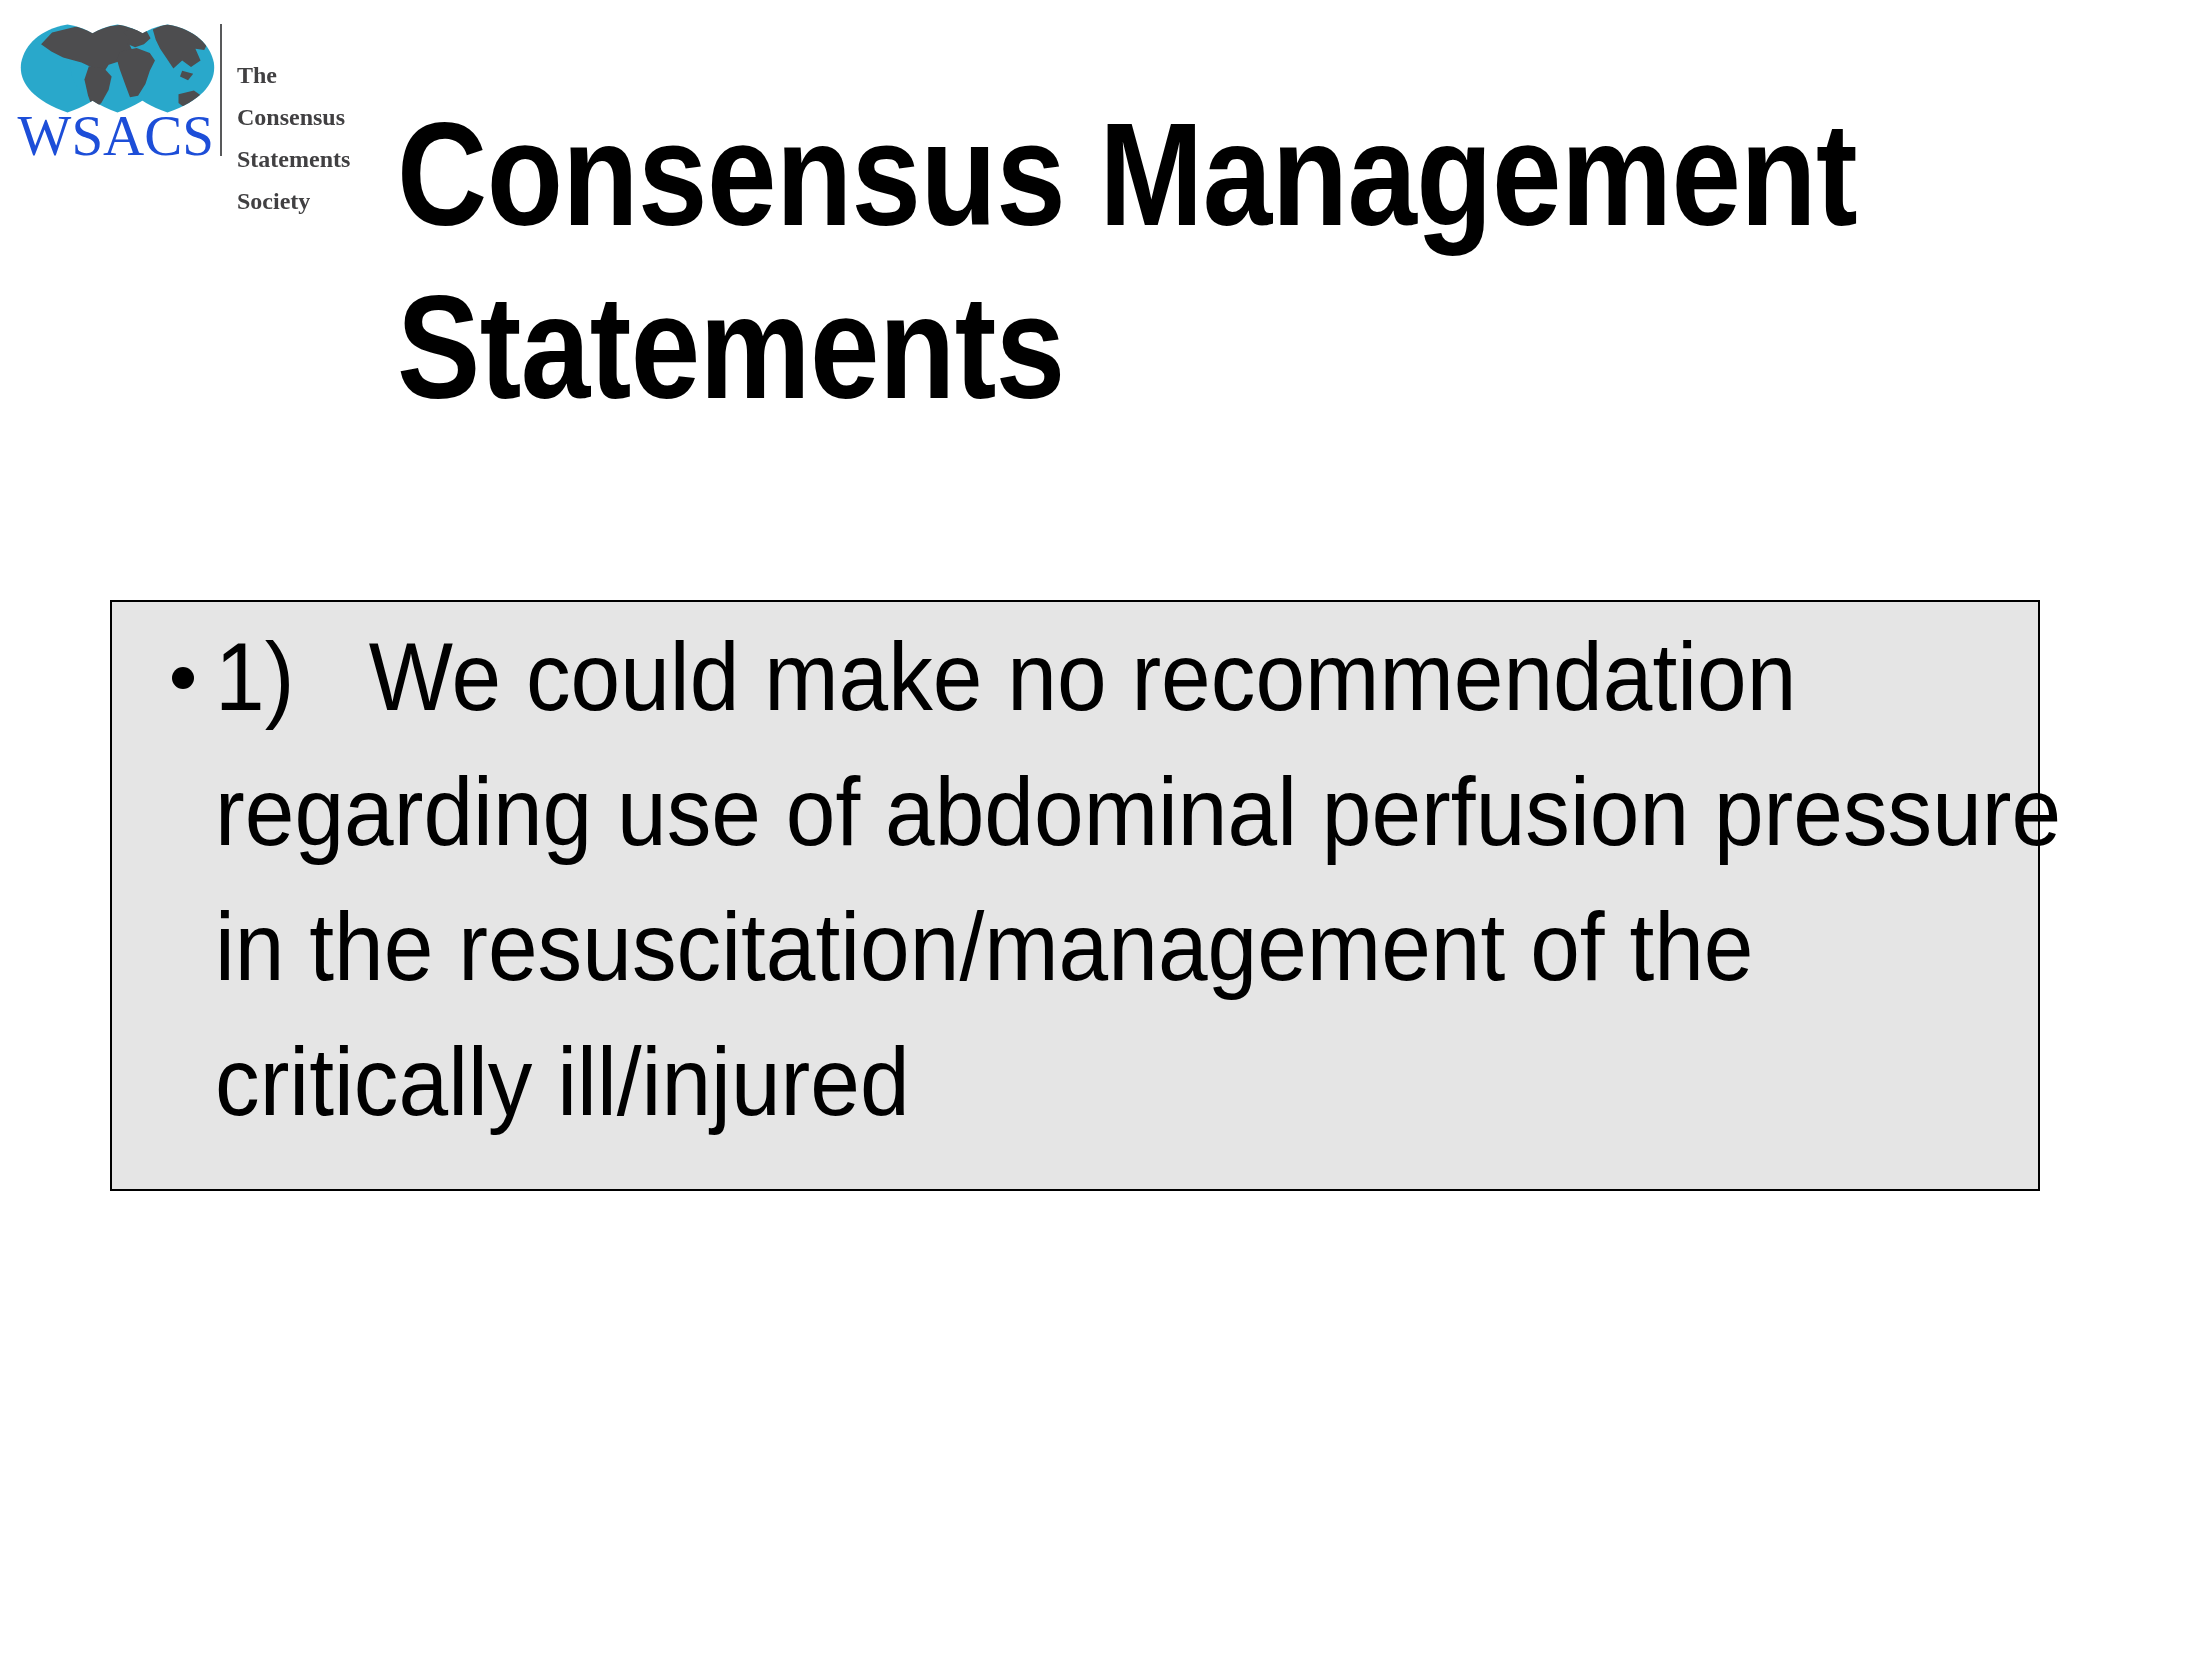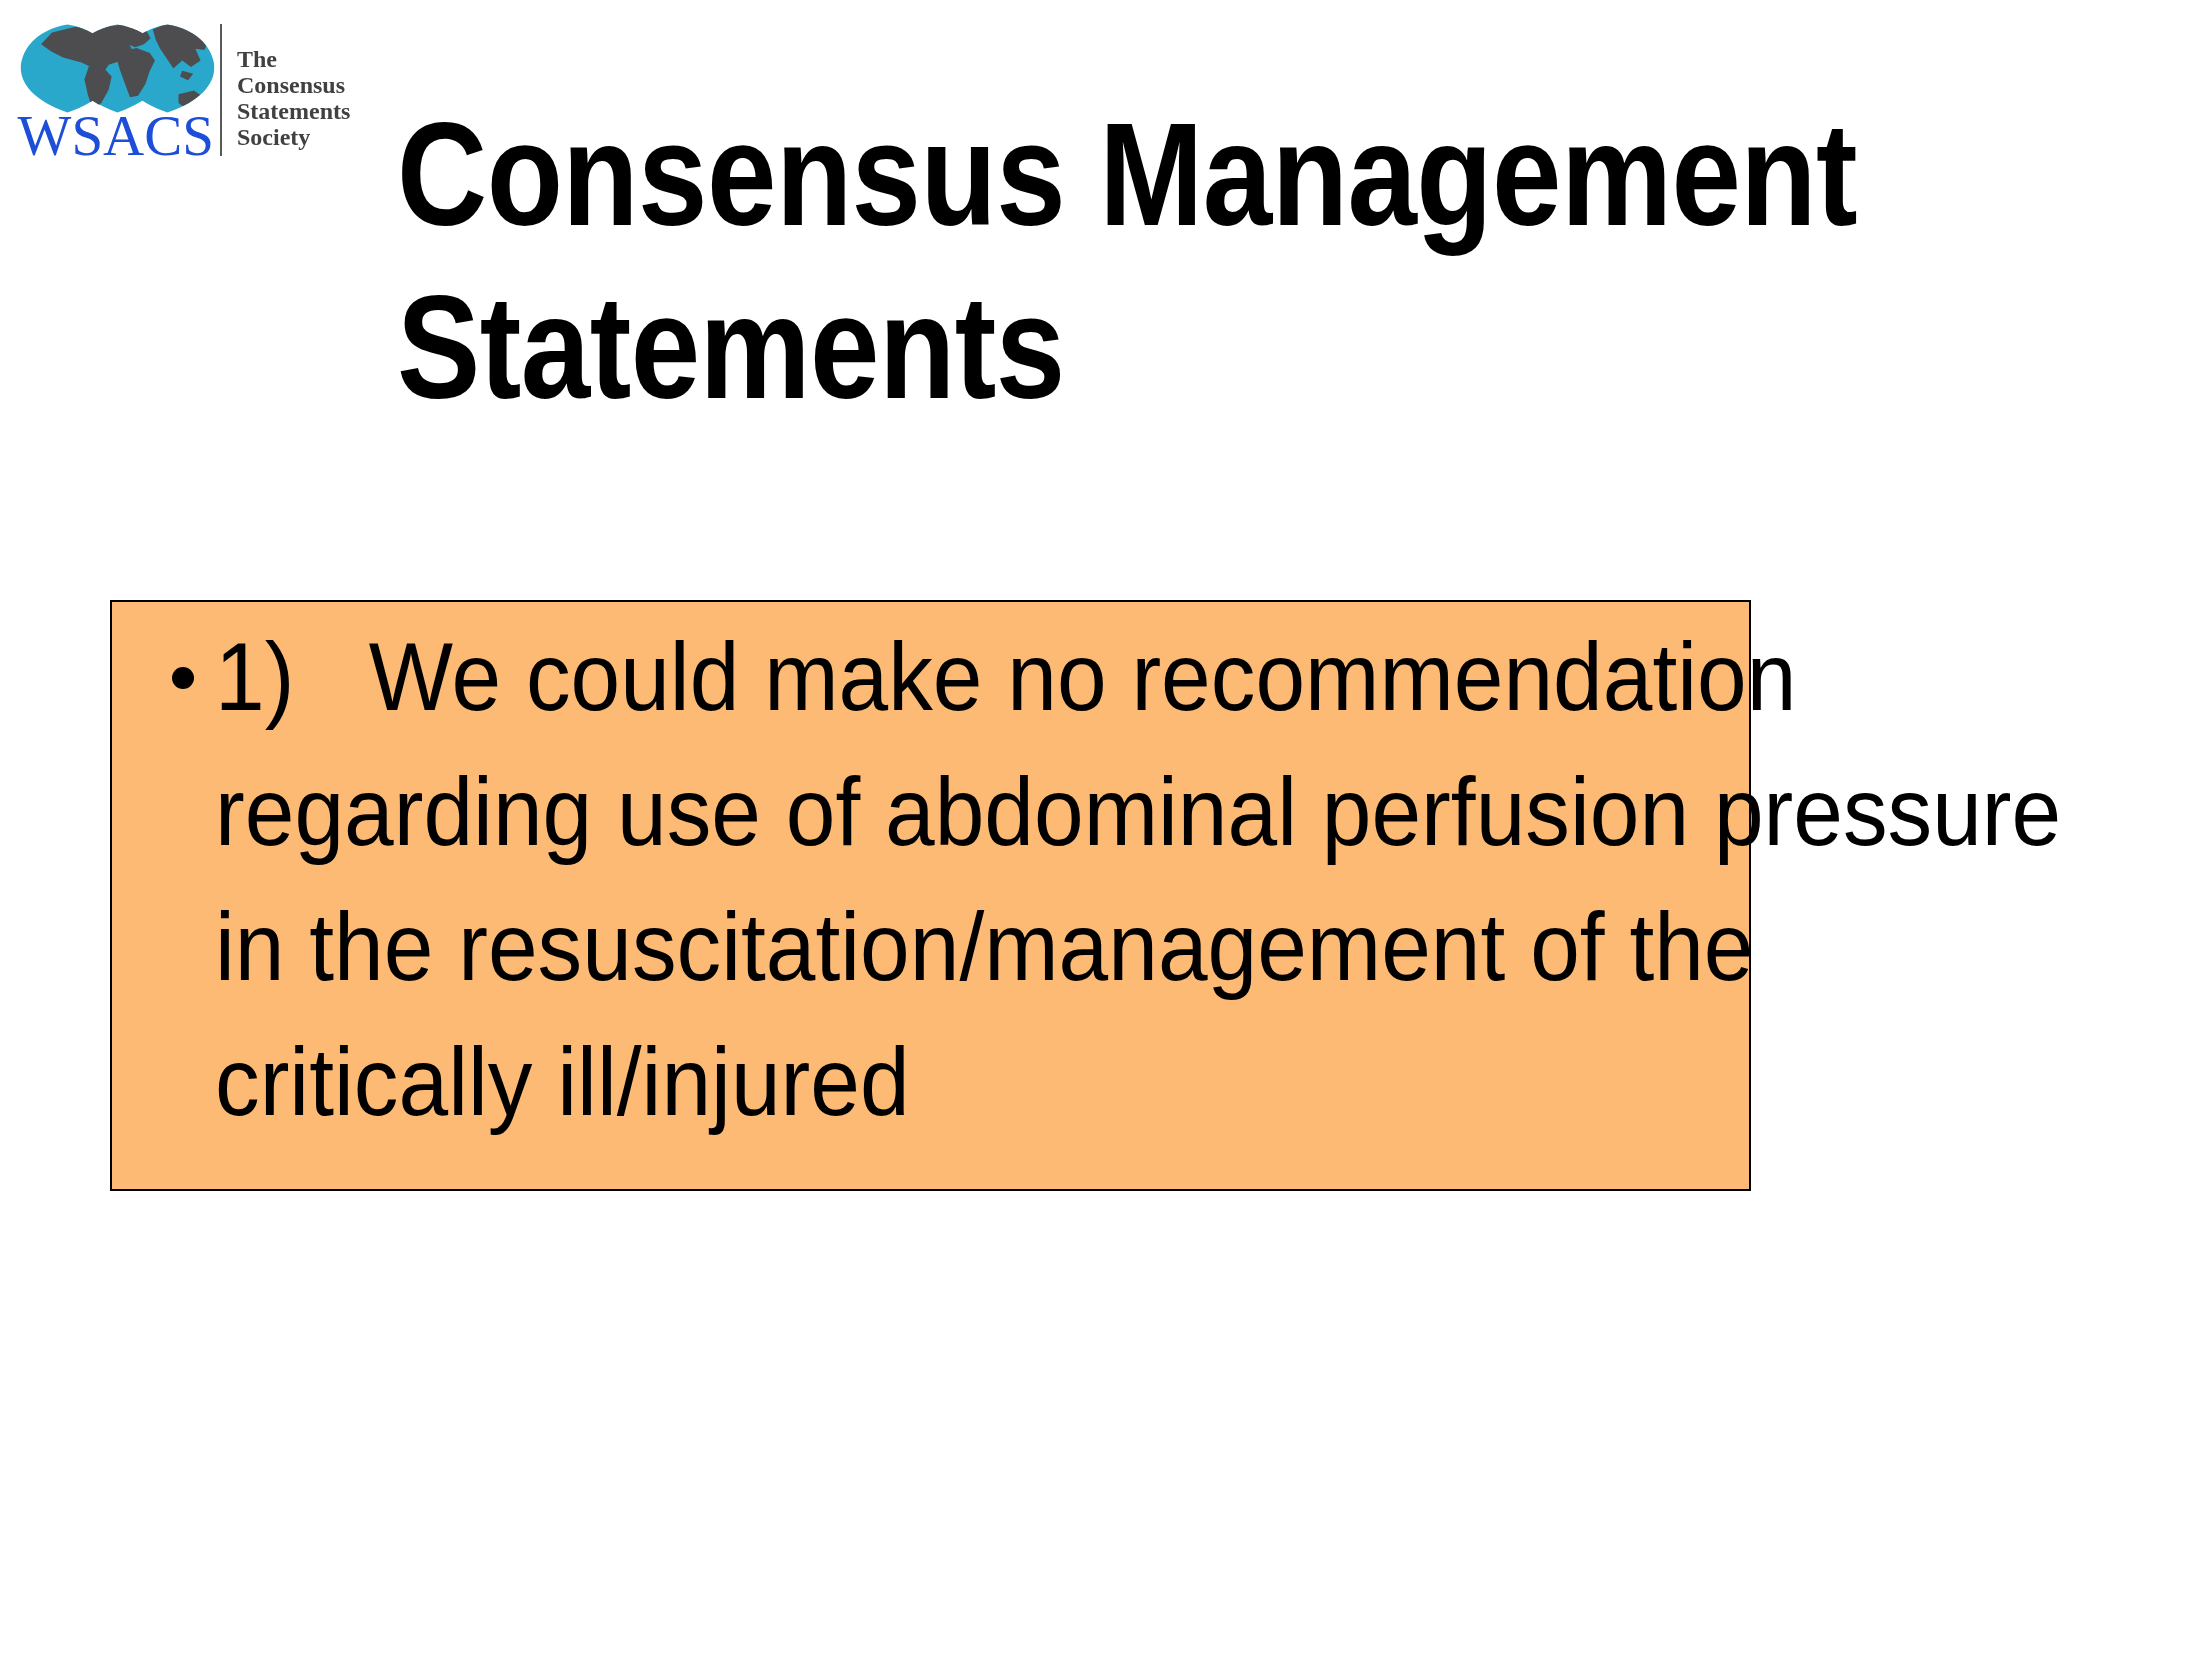--- a/index.html
+++ b/index.html
@@ -19,37 +19,37 @@
     font-size:57px;line-height:57px;font-weight:400;
     color:#1d4ed8;white-space:nowrap;
   }
   .logo-divider{position:absolute;left:220px;top:24px;width:2.2px;height:132px;background:#58595B;}
   .society{
     position:absolute;left:237px;top:46px;
     font-family:"Liberation Serif",serif;
     font-size:24px;line-height:26px;font-weight:700;
     color:#414042;
   }
-  .society div{white-space:nowrap;}
+  .society div{white-space:nowrap;margin-top:16px;}
   
   .title{
     position:absolute;left:397px;top:88px;
     font-size:147px;line-height:173px;font-weight:700;
     color:#000000;
     transform:scaleX(0.85);transform-origin:left top;
     letter-spacing:-0.7px;
   }
   .title div{white-space:nowrap;}
   
   .statement-box{
     position:absolute;left:110px;top:600px;
-    width:1641px;height:591px;
+    width:1930px;height:591px;
     box-sizing:border-box;
     border:2.2px solid #000000;
-    background:#fdba74;
+    background:#e5e5e5;
   }
   .bullet-dot{
     position:absolute;left:60px;top:65px;
     width:22px;height:22px;border-radius:50%;
     background:#000000;
   }
   .statement-text{
     position:absolute;left:103px;top:6.6px;
     font-size:96px;line-height:135px;font-weight:400;
     color:#000000;

